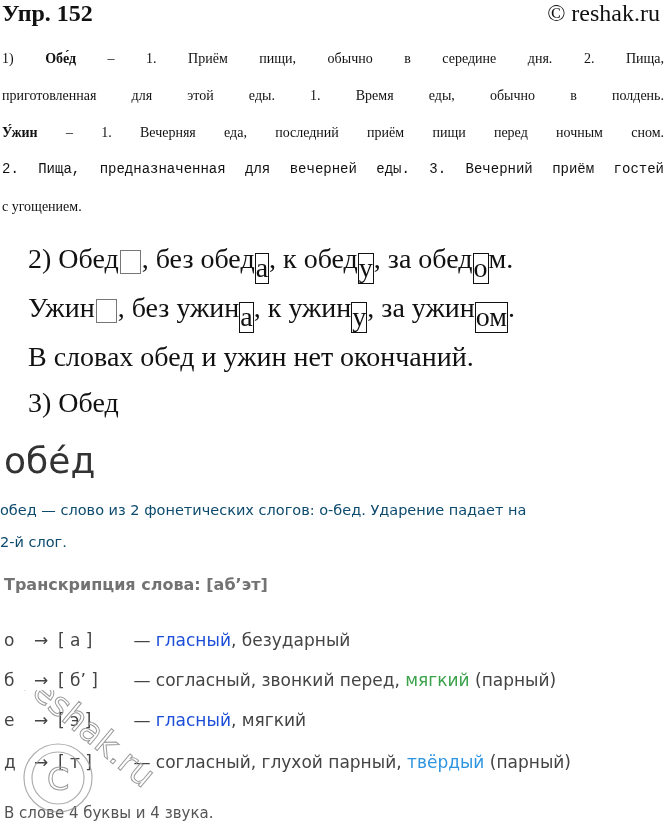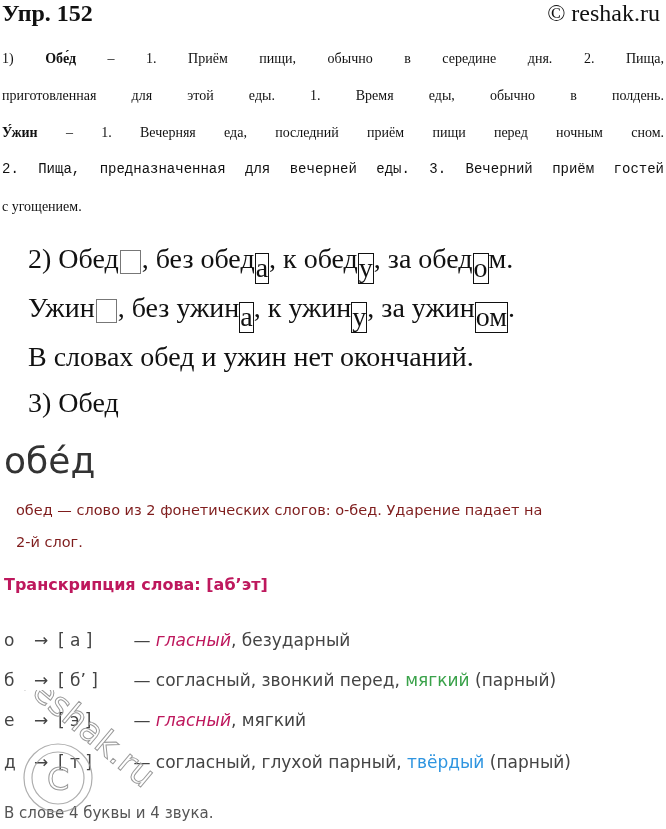--- a/index.html
+++ b/index.html
@@ -13,27 +13,27 @@
 
     .para { left: 2px; width: 662px; font-size: 14px; line-height: 37px; text-align: justify; text-align-last: justify; }
     .para.last { text-align-last: left; }
     .line { left: 2px; font-size: 28px; white-space: nowrap; margin-left: 26px; }
     b { font-weight: bold; }
 
     .emptybox { display: inline-block; width: 21px; height: 24px; border: 1.5px solid #777; vertical-align: -6px; margin: 0 1px; box-sizing: border-box; }
     .endbox { display: inline-block; border: 1.5px solid #111; padding: 0 0px; line-height: 22px; height: 31px; box-sizing: border-box; vertical-align: -9px; padding-top: 3px; }
 
     .word-big { left: 4px; top: 440px; font-size: 36px; color: #333; }
-    .info { left: 16px; font-size: 14.5px; color: #7f1d1d; line-height: 33px; }
-    .transc { left: 4px; top: 575px; font-size: 16px; color: #be185d; font-weight: 600; }
+    .info { left: 0; font-size: 14.5px; color: #0c4a6e; line-height: 33px; }
+    .transc { left: 4px; top: 575px; font-size: 16px; color: #737373; font-weight: 600; }
     .row { left: 4px; font-size: 17px; color: #444; white-space: nowrap; }
     .row .letter { display: inline-block; width: 30px; }
     .row .arrow { display: inline-block; width: 24px; }
     .row .sound { display: inline-block; width: 70px; }
-    .red { color: #be185d; font-style: italic; }
+    .red { color: #1d4ed8; }
     .green { color: #3aa24a; }
     .blue { color: #2f95e0; }
     .summary { left: 4px; top: 804px; font-size: 15px; color: #555; }
 
     .watermark { left: 10px; top: 690px; width: 180px; height: 140px; pointer-events: none; }
   </style>
 </head>
 <body>
 
 <div class="abs serif hdr-title">Упр. 152</div>

